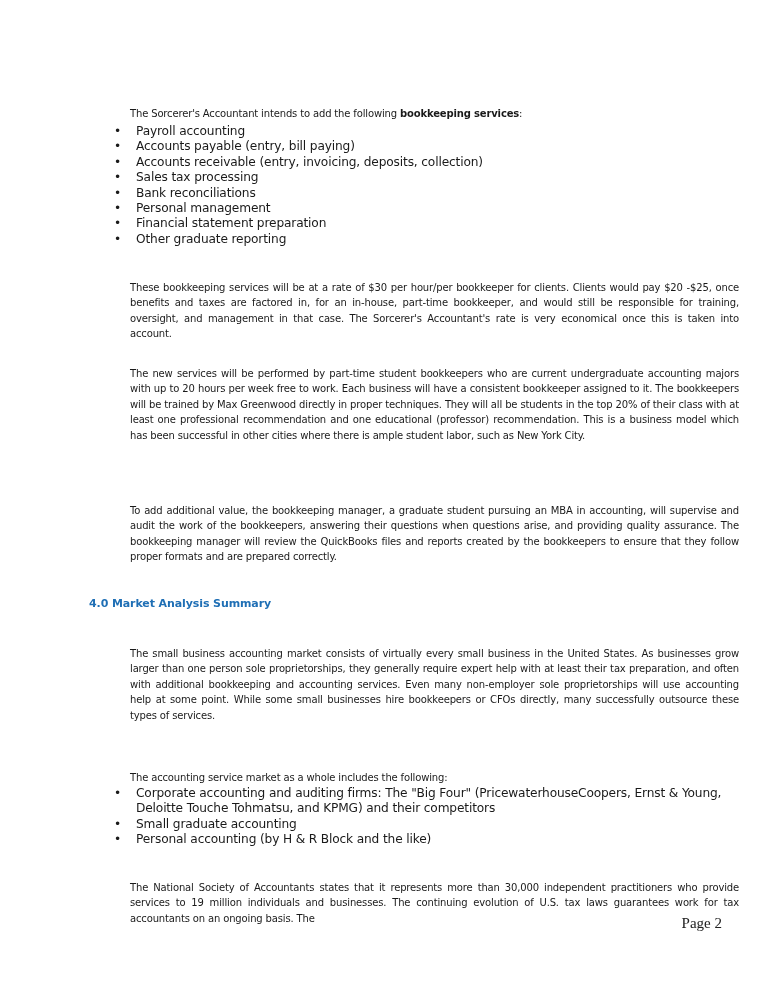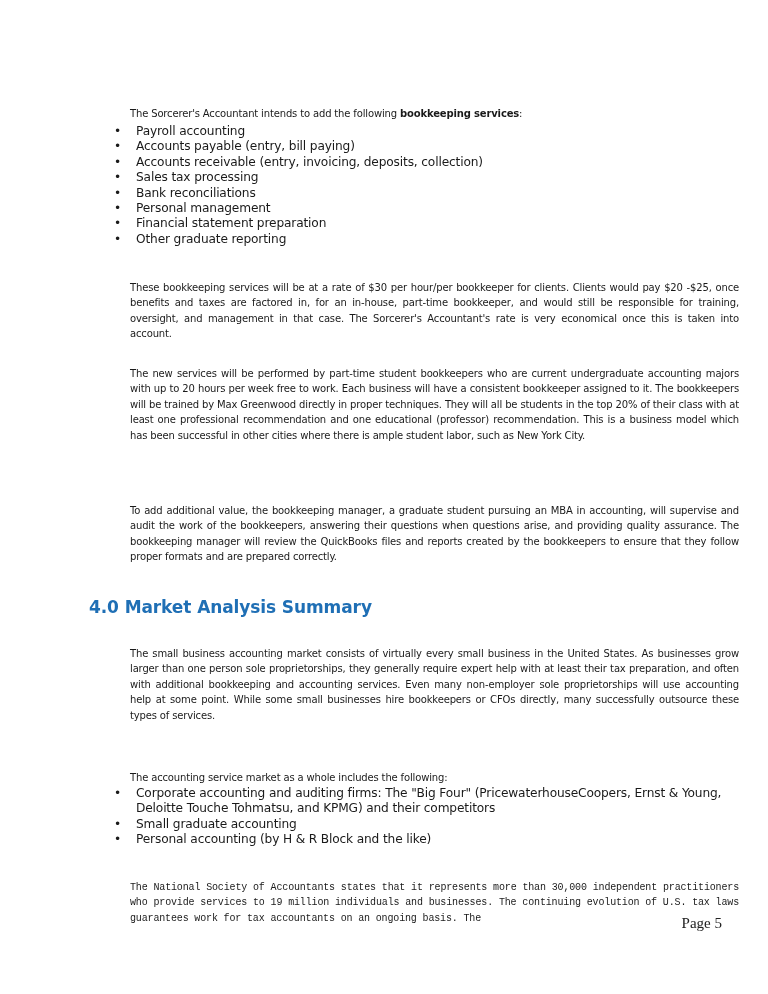--- a/index.html
+++ b/index.html
@@ -6,21 +6,21 @@
   body { width: 768px; height: 994px; position: relative; overflow: hidden;
          font-family: "DejaVu Sans", sans-serif; color: #1a1a1a; }
   .page { position: absolute; left: 0; top: 0; width: 768px; height: 994px; }
   .body-text { position: absolute; left: 114px; width: 609px; font-size: 10px; line-height: 15.4px;
                text-align: justify; letter-spacing: -0.15px; margin: 16px; }
   .list { position: absolute; left: 114px; width: 620px; margin: 0; padding: 0; list-style: none;
           font-size: 12.2px; line-height: 15.4px; letter-spacing: -0.15px; }
   .list li { position: relative; padding-left: 22px; }
   .list li .bullet { position: absolute; left: 0; top: 0; }
   .list.wide li { padding-left: 22px; width: 586px; }
-  .heading { position: absolute; left: 89px; top: 597px; font-size: 17px; font-weight: bold;
+  .heading { position: absolute; left: 89px; top: 597px; font-size: 11px; font-weight: bold;
              color: #1f6fb5; margin: 0; letter-spacing: -0.1px; }
   .page-num { position: absolute; right: 46px; top: 915px; font-family: "Liberation Serif", serif;
               font-size: 15px; color: #222; }
   b { font-weight: bold; }
 </style>
 </head>
 <body>
 
 <div class="page">
 
@@ -48,16 +48,16 @@
   <p class="body-text" style="top:630px;">The small business accounting market consists of virtually every small business in the United States. As businesses grow larger than one person sole proprietorships, they generally require expert help with at least their tax preparation, and often with additional bookkeeping and accounting services. Even many non-employer sole proprietorships will use accounting help at some point. While some small businesses hire bookkeepers or CFOs directly, many successfully outsource these types of services.</p>
 
   <p class="body-text" style="top:754px;">The accounting service market as a whole includes the following:</p>
 
   <ul class="list wide" style="top:786px;">
     <li><span class="bullet">•</span><span>Corporate accounting and auditing firms: The "Big Four" (PricewaterhouseCoopers, Ernst &amp; Young, Deloitte Touche Tohmatsu, and KPMG) and their competitors</span></li>
     <li><span class="bullet">•</span><span>Small graduate accounting</span></li>
     <li><span class="bullet">•</span><span>Personal accounting (by H &amp; R Block and the like)</span></li>
   </ul>
 
-  <p class="body-text" style="top:864px;font-family:Liberation Mono, monospace;">The National Society of Accountants states that it represents more than 30,000 independent practitioners who provide services to 19 million individuals and businesses. The continuing evolution of U.S. tax laws guarantees work for tax accountants on an ongoing basis. The</p>
+  <p class="body-text" style="top:864px;">The National Society of Accountants states that it represents more than 30,000 independent practitioners who provide services to 19 million individuals and businesses. The continuing evolution of U.S. tax laws guarantees work for tax accountants on an ongoing basis. The</p>
 
-  <div class="page-num">Page 5</div>
+  <div class="page-num">Page 2</div>
 </div>
 
 </body></html>

